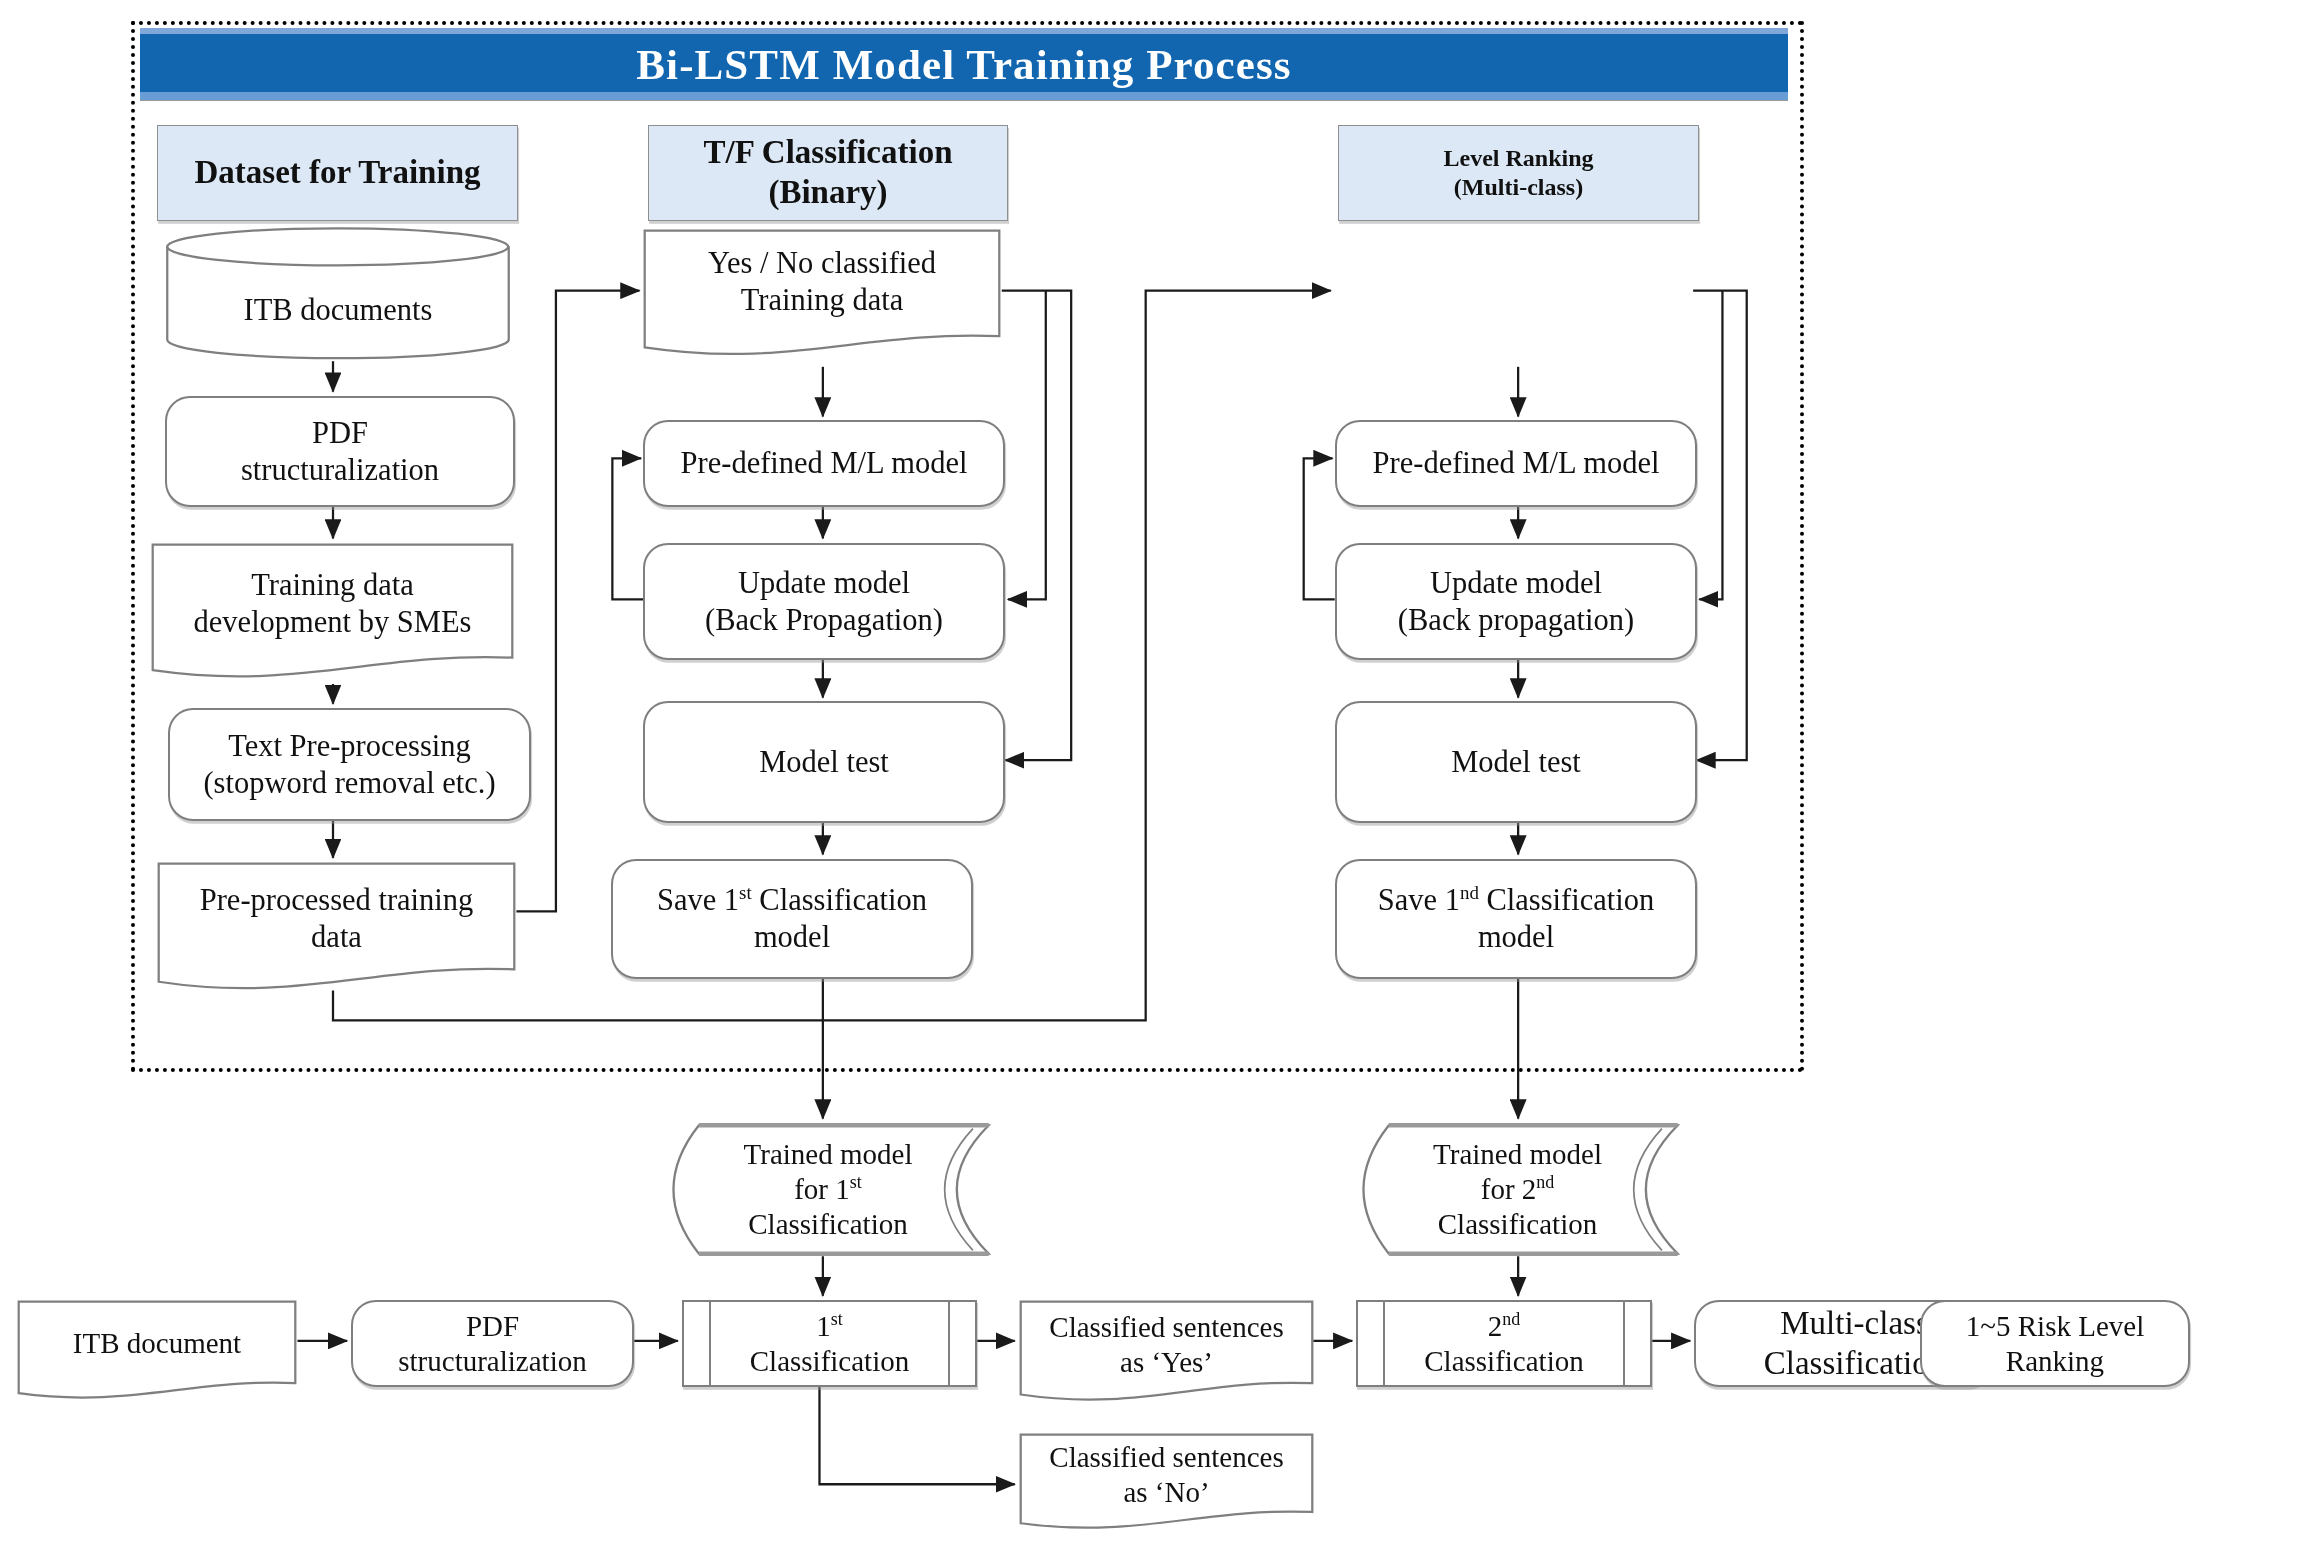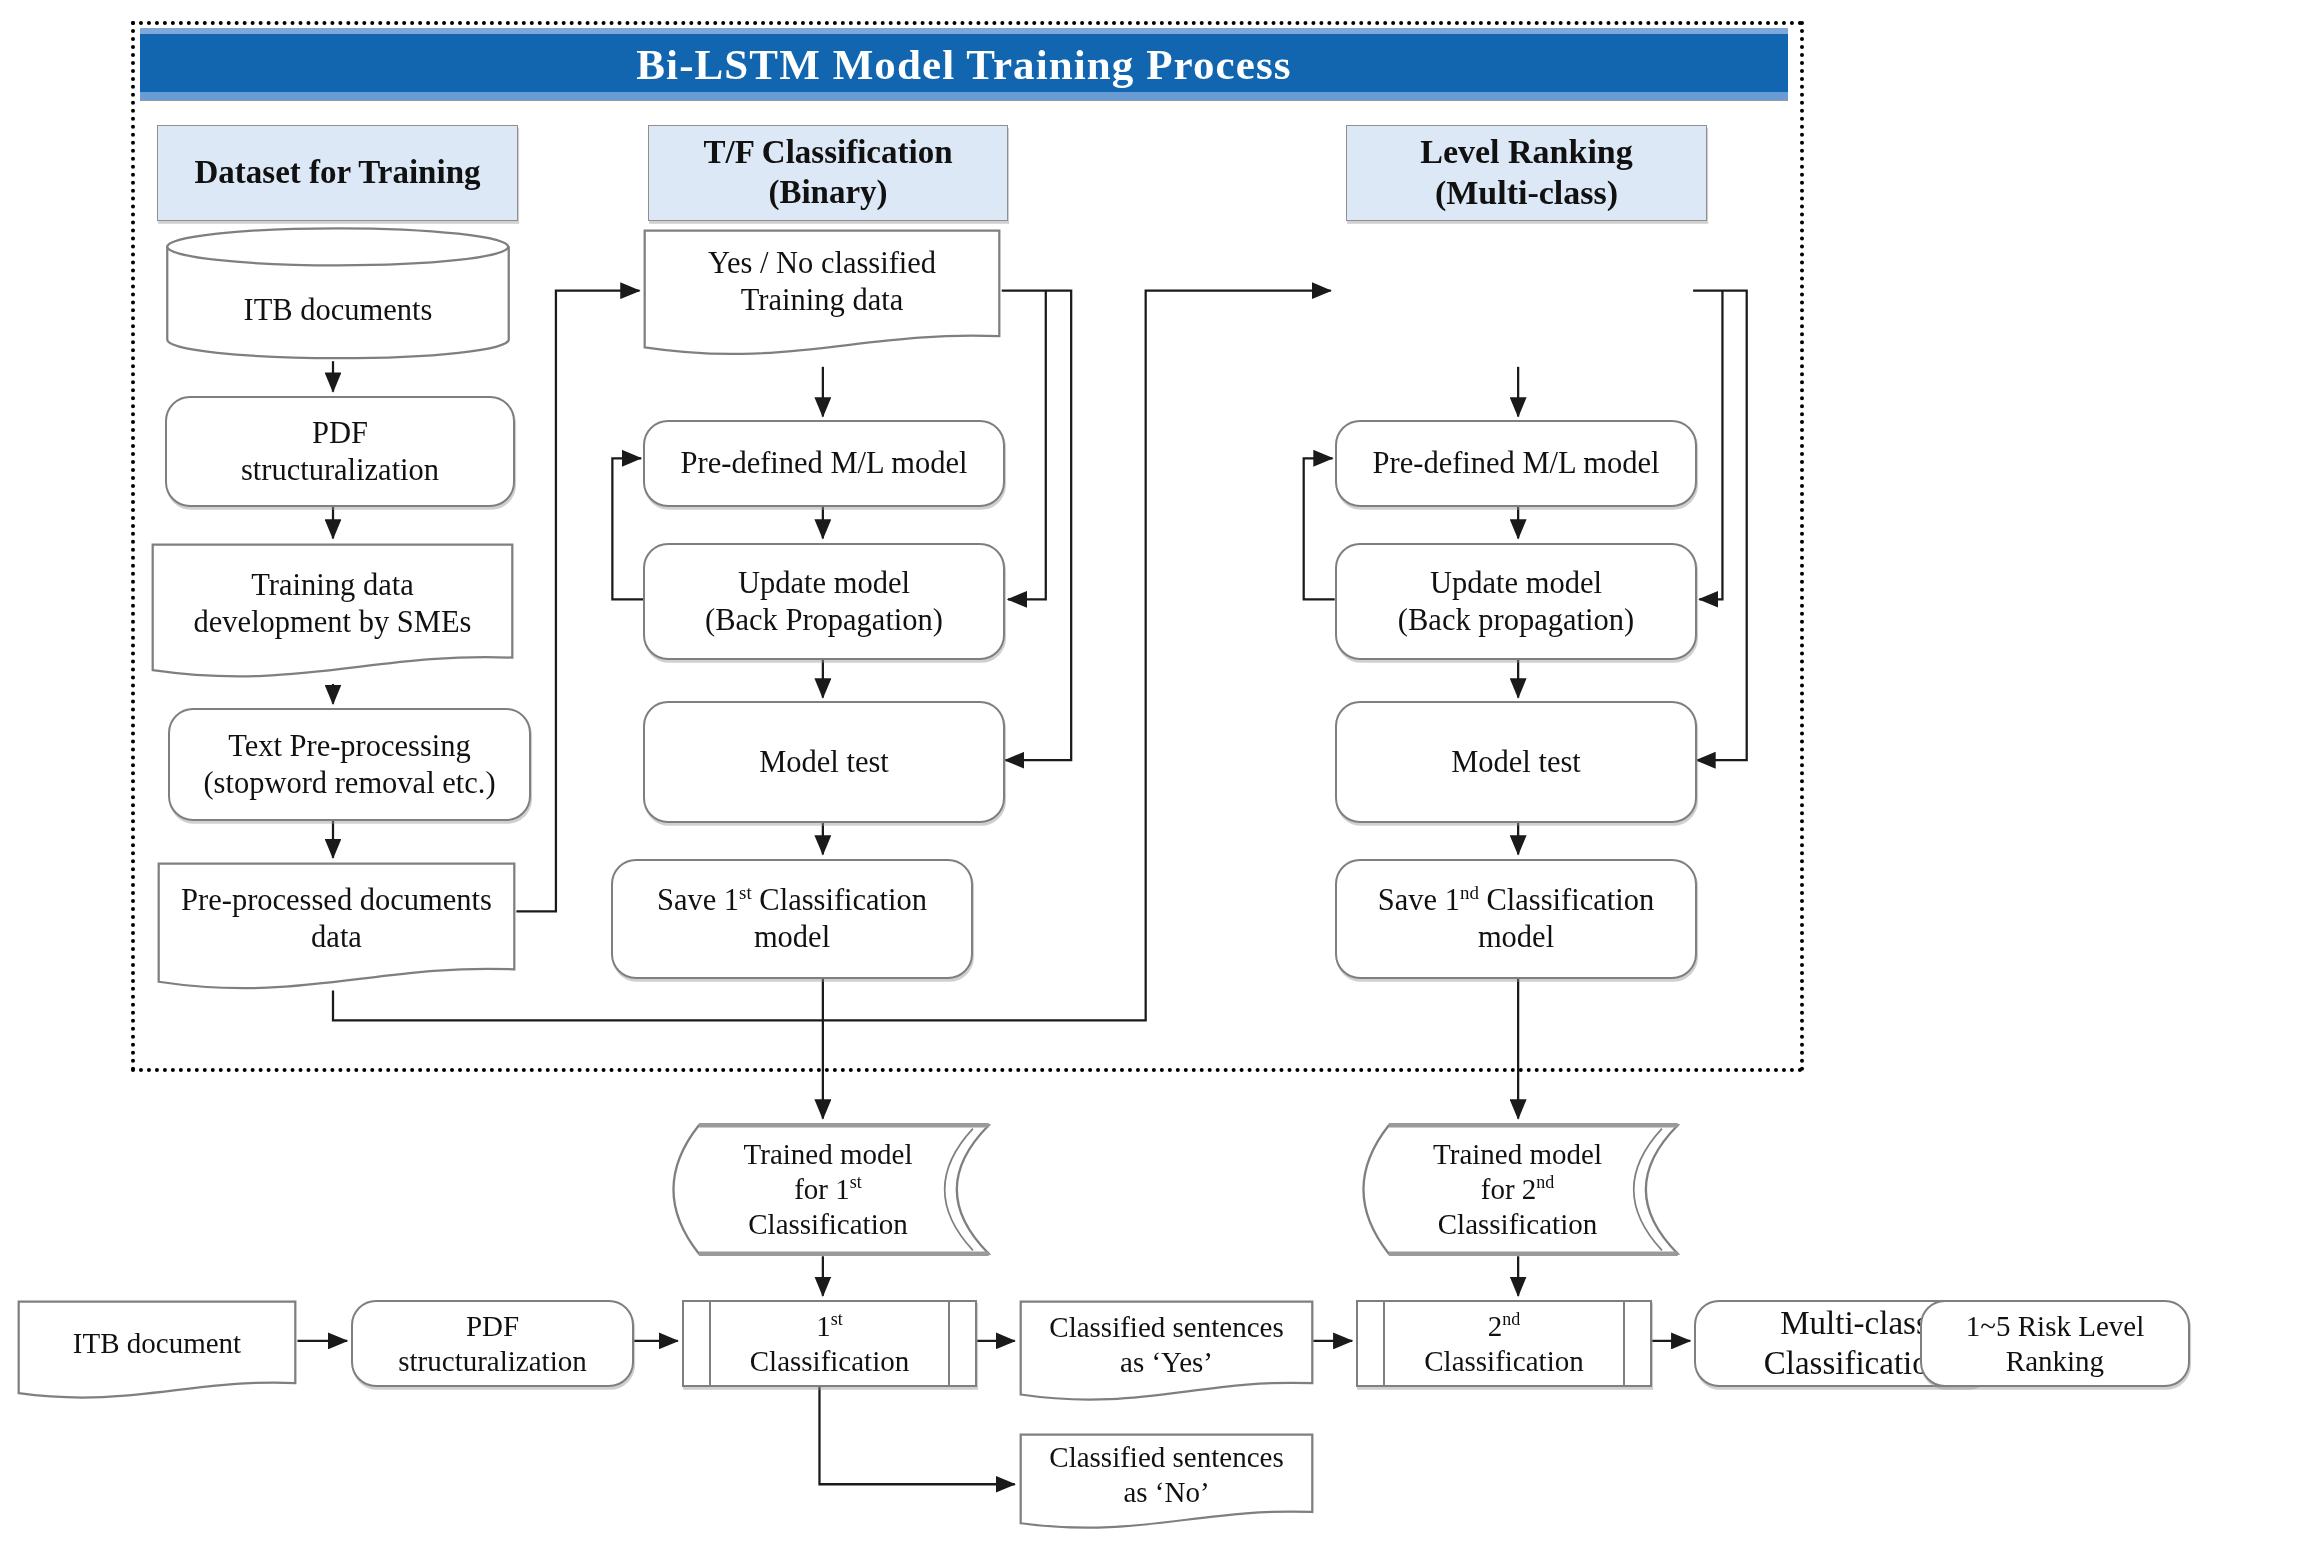--- a/index.html
+++ b/index.html
@@ -29,21 +29,21 @@
   #frame{position:absolute;left:131px;top:21.4px;width:1665px;height:1043px;
          border:4px dotted #000;z-index:0;}
   #banner{position:absolute;left:140px;top:28px;width:1648px;height:72px;z-index:2;
           display:flex;align-items:center;justify-content:center;
           background:linear-gradient(#7fa8d9 0 5.6px,#1166af 5.6px calc(100% - 8px),#699bd5 calc(100% - 8px) 100%);
           border-bottom:1.7px solid #9a9a9a;font-family:Liberation Serif, serif;}
   #banner .t{color:#ffffff;font-weight:bold;font-size:43px;letter-spacing:1.1px;}
   
   #hd1{left:157px;top:125px;width:359px;height:94px;font-size:33px;}
   #hd2{left:648px;top:125px;width:358px;height:94px;font-size:33px;}
-  #hd3{left:1338px;top:125px;width:359px;height:94px;font-size:34px;margin-left:8px;}
+  #hd3{left:1338px;top:125px;width:359px;height:94px;font-size:24px;}
   
   #nd-itb-cyl{left:165px;top:226px;width:346px;height:135px;}
   #nd-pdf1{left:165px;top:396px;width:346px;height:107px;}
   #nd-smes{left:151px;top:543px;width:363px;height:157px;}
   #nd-tpp{left:168px;top:708px;width:359px;height:109px;}
   #nd-ppd{left:157px;top:862px;width:359px;height:148px;}
   
   #nd-yesno{left:643px;top:229px;width:358px;height:141px;}
   #nd-predef1{left:643px;top:420px;width:358px;height:83px;}
   #nd-update1{left:643px;top:543px;width:358px;height:113px;}
@@ -176,21 +176,21 @@
       <span class="ln">Text Pre-processing</span>
       <span class="ln">(stopword removal etc.)</span>
     </div>
   </div>
 
   <div class="node doc" id="nd-ppd">
     <svg class="shape" viewBox="0 0 637 262" preserveAspectRatio="none">
       <path d="M3,3 H634 V190 C395,180 255,250 3,212 Z" fill="#fff" stroke="#7f7f7f" stroke-width="4"></path>
     </svg>
     <div class="lbl">
-      <span class="ln">Pre-processed documents</span>
+      <span class="ln">Pre-processed training</span>
       <span class="ln">data</span>
     </div>
   </div>
 
   <div class="node doc" id="nd-yesno">
     <svg class="shape" viewBox="0 0 635 250" preserveAspectRatio="none">
       <path d="M3,3 H632 V190 C393,180 255,248 3,210 Z" fill="#fff" stroke="#7f7f7f" stroke-width="4"></path>
     </svg>
     <div class="lbl">
       <span class="ln">Yes / No classified</span>

